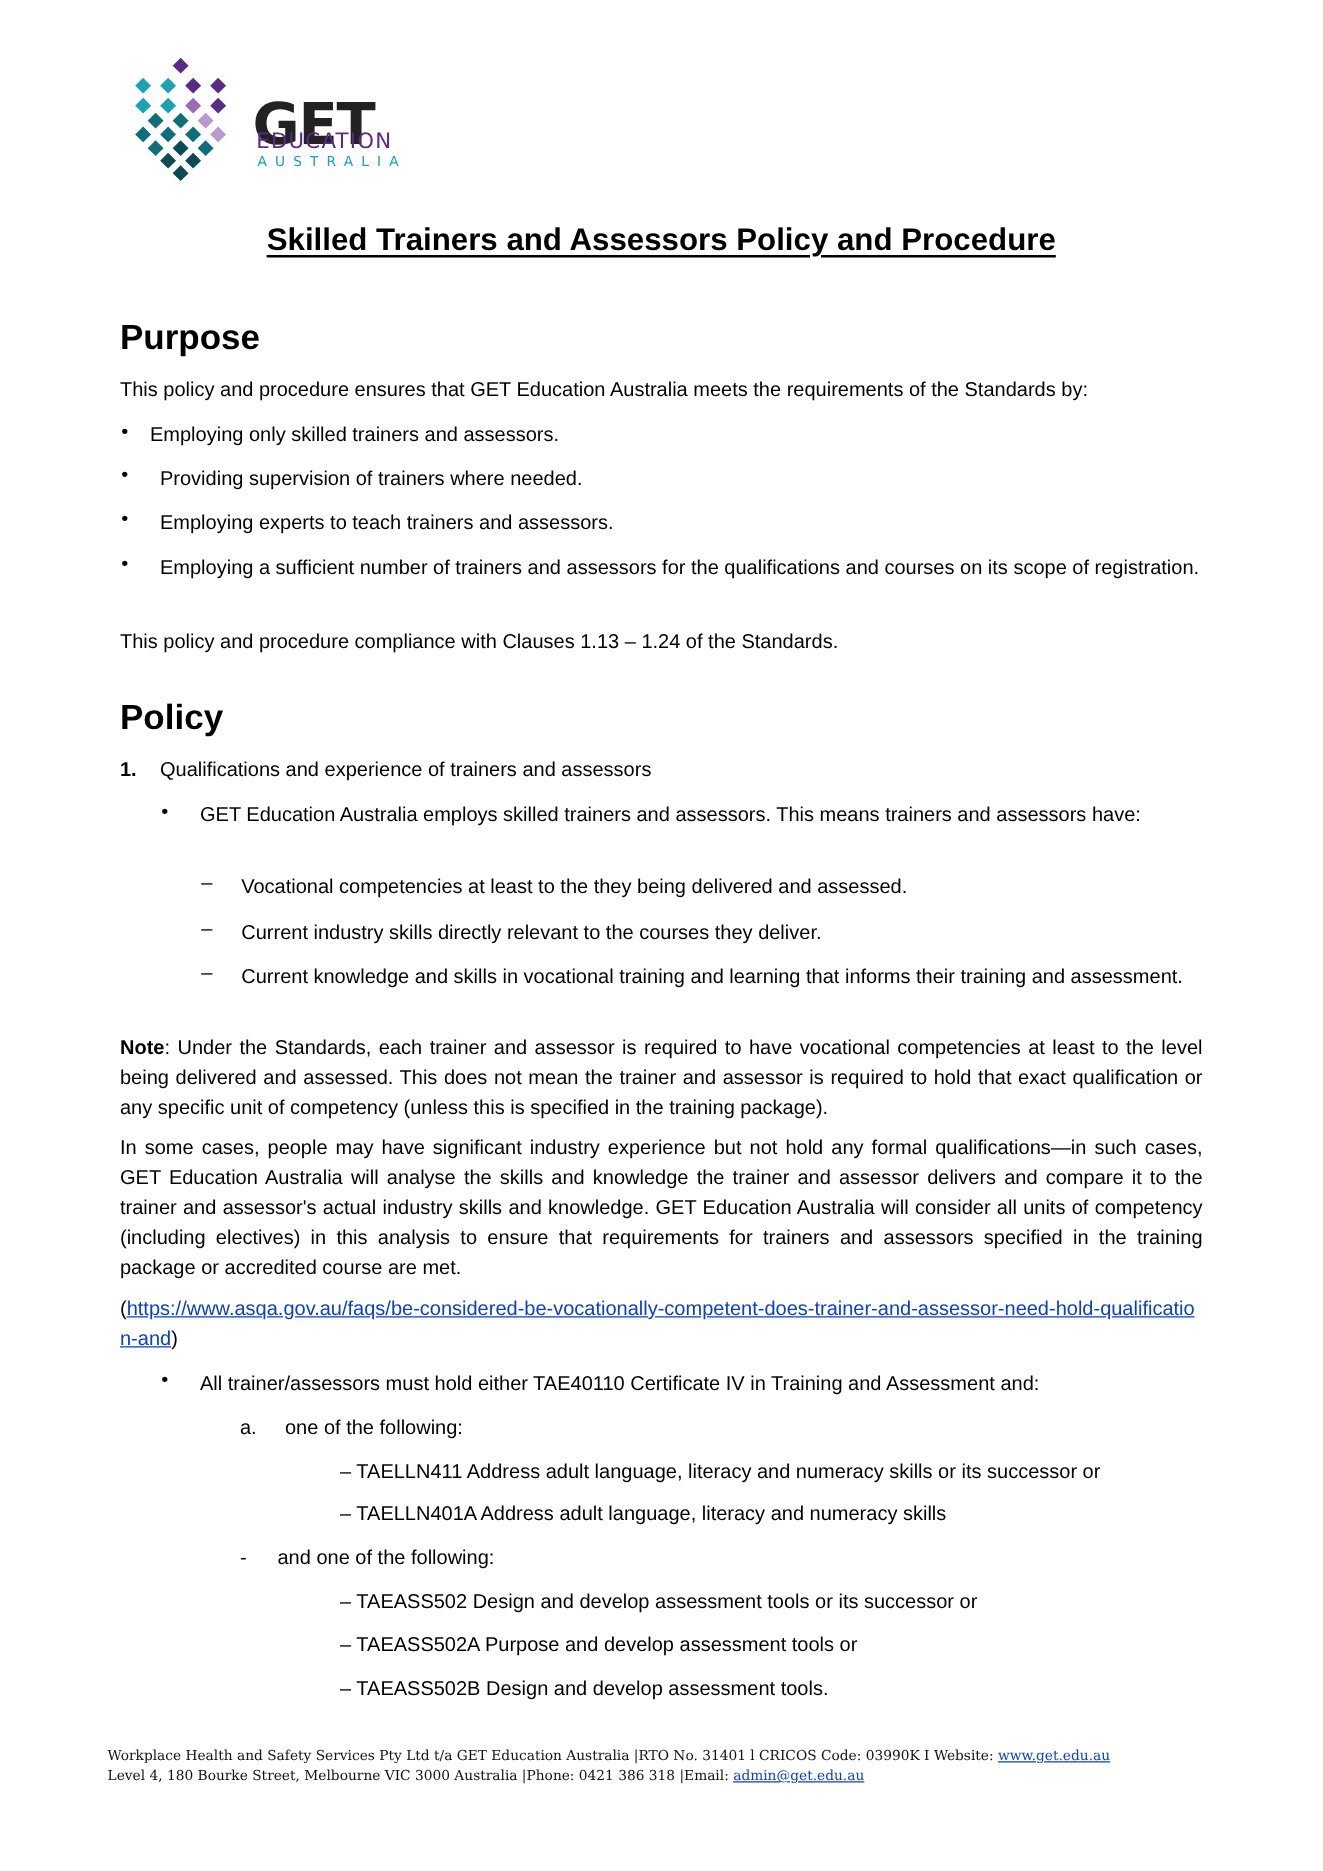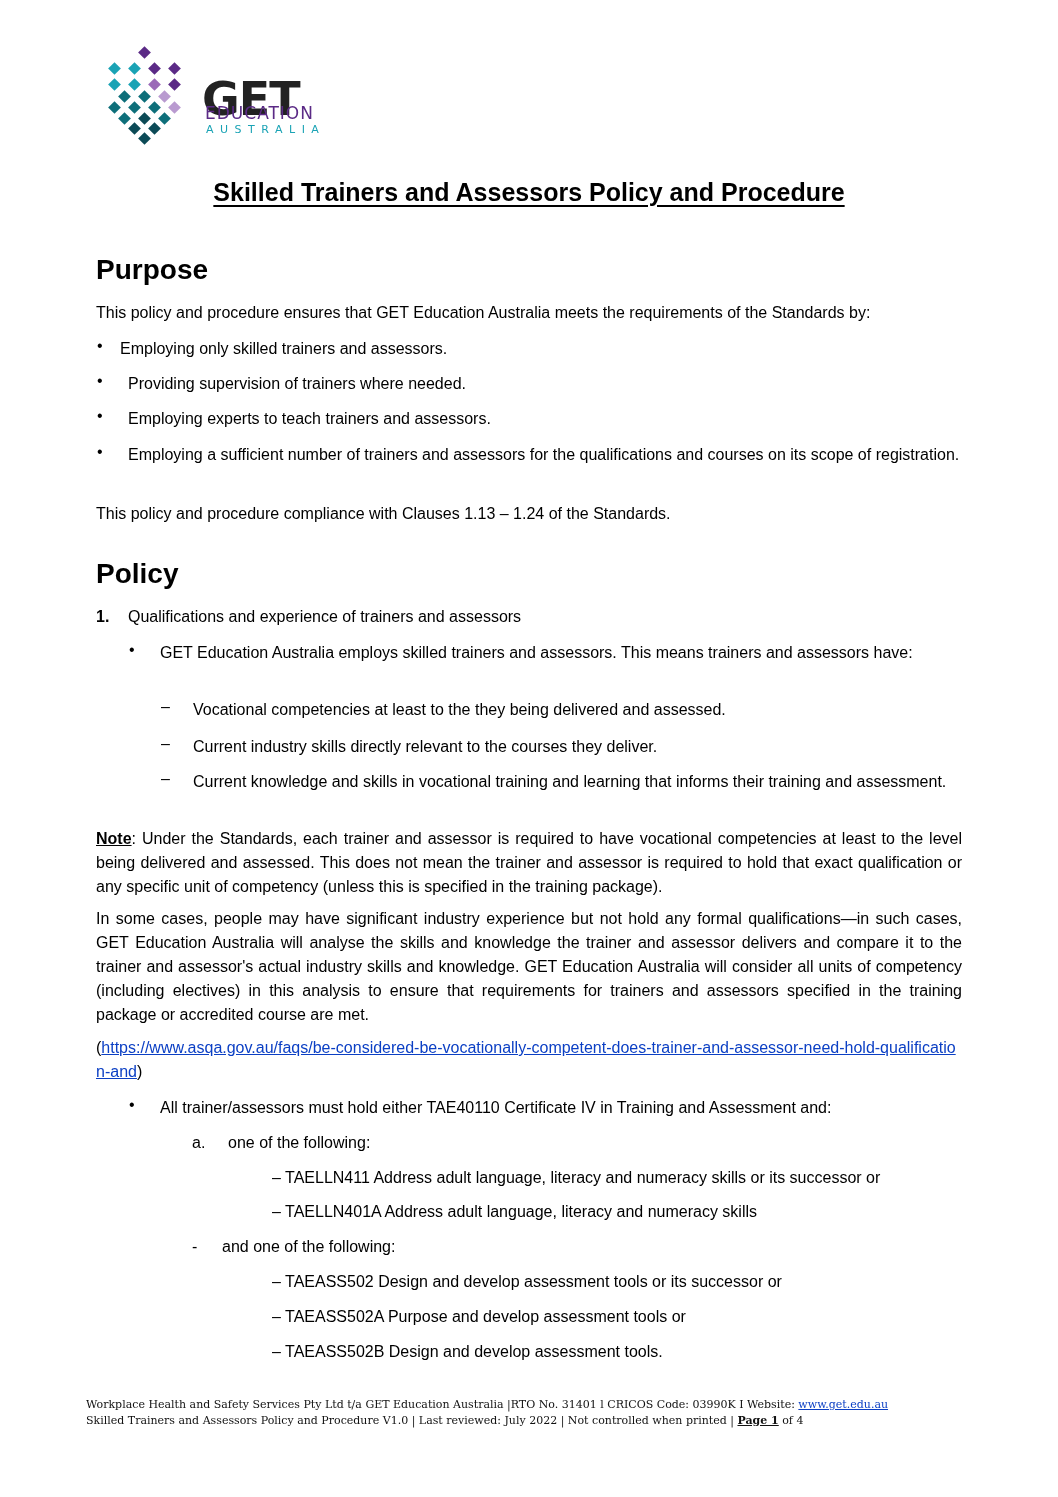--- a/index.html
+++ b/index.html
@@ -11,21 +11,21 @@
   .dia { position: absolute; width: 9px; height: 9px; transform: rotate(45deg); }
 
   .title { position: absolute; left: 0; width: 1058px; top: 178px; text-align: center; font-weight: bold; font-size: 25px; text-decoration: underline; text-decoration-thickness: 2px; text-underline-offset: 4px; }
   .h1 { position: absolute; left: 96px; font-weight: bold; font-size: 28px; }
   .p { position: absolute; left: 96px; font-size: 16px; line-height: 24px; }
   .just { text-align: justify; text-align-last: left; }
   .bullet { position: absolute; font-size: 16px; }
   .link { color: #0b3fc4; text-decoration: underline; }
   .footer { position: absolute; left: 62px; top: 1397px; font-family: "DejaVu Serif", serif; font-size: 11px; line-height: 16px; color: #111; margin-left: 24px; }
   .footer a { color: #0b3fc4; text-decoration: underline; }
-  b { font-weight: bold; text-decoration: underline; }
+  b { font-weight: bold; }
 </style>
 </head>
 <body>
 
 <div class="logo">
 
   <div>
     <div class="dia" style="left:40px;top:6px;background:#5b2a86"></div>
     <div class="dia" style="left:10px;top:22px;background:#1aa3b5"></div>
     <div class="dia" style="left:30px;top:22px;background:#1aa3b5"></div>
@@ -100,14 +100,14 @@
 <div class="p" style="left:272px;top:1200px">– TAELLN401A Address adult language, literacy and numeracy skills</div>
 
 <div class="p" style="left:192px;top:1235px">-</div>
 <div class="p" style="left:222px;top:1235px">and one of the following:</div>
 <div class="p" style="left:272px;top:1270px">– TAEASS502 Design and develop assessment tools or its successor or</div>
 <div class="p" style="left:272px;top:1305px">– TAEASS502A Purpose and develop assessment tools or</div>
 <div class="p" style="left:272px;top:1340px">– TAEASS502B Design and develop assessment tools.</div>
 
 <div class="footer">
   <div><span>Workplace Health and Safety Services Pty Ltd t/a GET Education Australia |RTO No. 31401 l CRICOS Code: 03990K I Website: </span><a>www.get.edu.au</a></div>
-  <div><span>Skilled Trainers and Assessors Policy and Procedure V1.0 | Last reviewed: July 2022 | Not controlled when printed | </span><b>Page 1</b><span> of 4</span></div>
+  <div><span>Level 4, 180 Bourke Street, Melbourne VIC 3000 Australia |Phone: 0421 386 318 |Email: </span><a>admin@get.edu.au</a></div>
 </div>
 
 </body></html>

